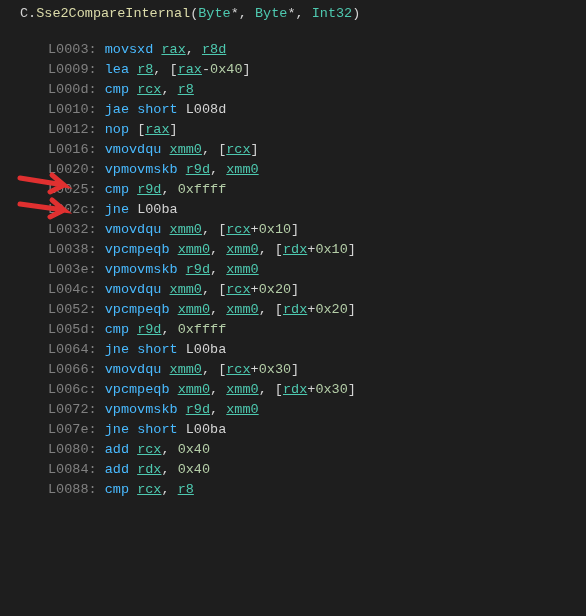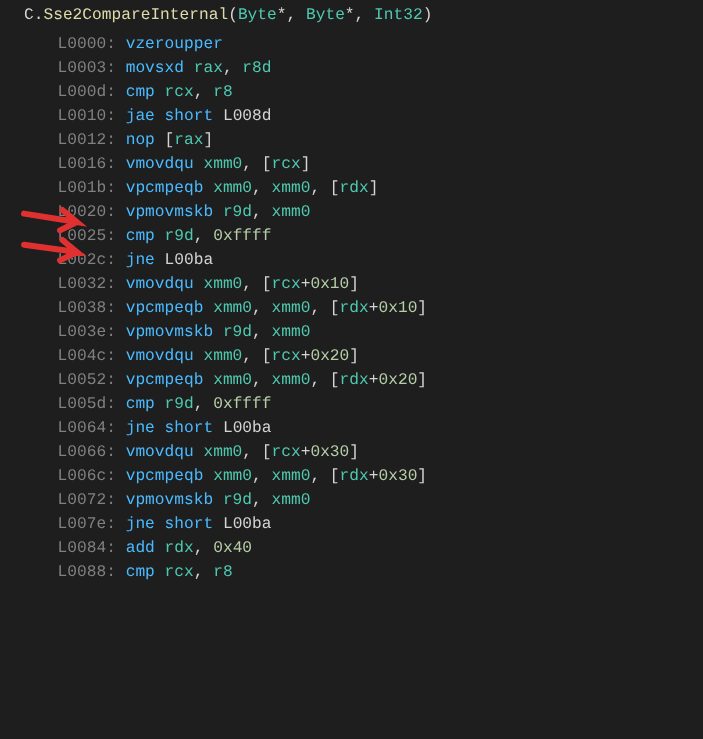--- a/index.html
+++ b/index.html
@@ -17,34 +17,35 @@
       overflow: hidden;
       position: relative;
     }
     .container {
       padding: 4px 0 4px 20px;
       line-height: 20px;
       position: relative;
     }
     .title-line {
       padding-left: 0;
-      margin-bottom: 4px;
+      margin-bottom: 16px;
     }
     .code-line {
       white-space: pre;
       padding-left: 28px;
     }
     .label {
       color: #808080;
     }
     .mnemonic {
       color: #49baff;
     }
     .register {
       color: #4ec9b0;
+      text-decoration: underline;
     }
     .number {
       color: #b5cea8;
     }
     .punct {
       color: #d4d4d4;
     }
     .type {
       color: #4ec9b0;
     }
@@ -58,41 +59,41 @@
     }
   </style>
 </head>
 <body>
 
 <div class="container">
   <div class="title-line">
     <span class="punct">C.</span><span class="methodname">Sse2CompareInternal</span><span class="punct">(</span><span class="type">Byte</span><span class="punct">*</span><span class="punct">, </span><span class="type">Byte</span><span class="punct">*</span><span class="punct">, </span><span class="type">Int32</span><span class="punct">)</span>
   </div>
   <div id="asm-lines">
-      <div class="code-line"><span class="label">L0000: </span><span class="mnemonic">vzeroupper</span></div>
       <div class="code-line"><span class="label">L0003: </span><span class="mnemonic">movsxd</span><span> </span><span class="register">rax</span><span class="punct">, </span><span class="register">r8d</span></div>
+      <div class="code-line"><span class="label">L0009: </span><span class="mnemonic">lea</span><span> </span><span class="register">r8</span><span class="punct">, [</span><span class="register">rax</span><span class="punct">-</span><span class="number">0x40</span><span class="punct">]</span></div>
       <div class="code-line"><span class="label">L000d: </span><span class="mnemonic">cmp</span><span> </span><span class="register">rcx</span><span class="punct">, </span><span class="register">r8</span></div>
       <div class="code-line"><span class="label">L0010: </span><span class="mnemonic">jae</span><span> </span><span class="mnemonic">short</span><span class="punct"> </span><span class="punct">L008d</span></div>
       <div class="code-line"><span class="label">L0012: </span><span class="mnemonic">nop</span><span> </span><span class="punct">[</span><span class="register">rax</span><span class="punct">]</span></div>
       <div class="code-line"><span class="label">L0016: </span><span class="mnemonic">vmovdqu</span><span> </span><span class="register">xmm0</span><span class="punct">, [</span><span class="register">rcx</span><span class="punct">]</span></div>
-      <div class="code-line"><span class="label">L001b: </span><span class="mnemonic">vpcmpeqb</span><span> </span><span class="register">xmm0</span><span class="punct">, </span><span class="register">xmm0</span><span class="punct">, [</span><span class="register">rdx</span><span class="punct">]</span></div>
       <div class="code-line"><span class="label">L0020: </span><span class="mnemonic">vpmovmskb</span><span> </span><span class="register">r9d</span><span class="punct">, </span><span class="register">xmm0</span></div>
       <div class="code-line"><span class="label">L0025: </span><span class="mnemonic">cmp</span><span> </span><span class="register">r9d</span><span class="punct">, </span><span class="number">0xffff</span></div>
       <div class="code-line"><span class="label">L002c: </span><span class="mnemonic">jne</span><span> </span><span class="punct">L00ba</span></div>
       <div class="code-line"><span class="label">L0032: </span><span class="mnemonic">vmovdqu</span><span> </span><span class="register">xmm0</span><span class="punct">, [</span><span class="register">rcx</span><span class="punct">+</span><span class="number">0x10</span><span class="punct">]</span></div>
       <div class="code-line"><span class="label">L0038: </span><span class="mnemonic">vpcmpeqb</span><span> </span><span class="register">xmm0</span><span class="punct">, </span><span class="register">xmm0</span><span class="punct">, [</span><span class="register">rdx</span><span class="punct">+</span><span class="number">0x10</span><span class="punct">]</span></div>
       <div class="code-line"><span class="label">L003e: </span><span class="mnemonic">vpmovmskb</span><span> </span><span class="register">r9d</span><span class="punct">, </span><span class="register">xmm0</span></div>
       <div class="code-line"><span class="label">L004c: </span><span class="mnemonic">vmovdqu</span><span> </span><span class="register">xmm0</span><span class="punct">, [</span><span class="register">rcx</span><span class="punct">+</span><span class="number">0x20</span><span class="punct">]</span></div>
       <div class="code-line"><span class="label">L0052: </span><span class="mnemonic">vpcmpeqb</span><span> </span><span class="register">xmm0</span><span class="punct">, </span><span class="register">xmm0</span><span class="punct">, [</span><span class="register">rdx</span><span class="punct">+</span><span class="number">0x20</span><span class="punct">]</span></div>
       <div class="code-line"><span class="label">L005d: </span><span class="mnemonic">cmp</span><span> </span><span class="register">r9d</span><span class="punct">, </span><span class="number">0xffff</span></div>
       <div class="code-line"><span class="label">L0064: </span><span class="mnemonic">jne</span><span> </span><span class="mnemonic">short</span><span class="punct"> </span><span class="punct">L00ba</span></div>
       <div class="code-line"><span class="label">L0066: </span><span class="mnemonic">vmovdqu</span><span> </span><span class="register">xmm0</span><span class="punct">, [</span><span class="register">rcx</span><span class="punct">+</span><span class="number">0x30</span><span class="punct">]</span></div>
       <div class="code-line"><span class="label">L006c: </span><span class="mnemonic">vpcmpeqb</span><span> </span><span class="register">xmm0</span><span class="punct">, </span><span class="register">xmm0</span><span class="punct">, [</span><span class="register">rdx</span><span class="punct">+</span><span class="number">0x30</span><span class="punct">]</span></div>
       <div class="code-line"><span class="label">L0072: </span><span class="mnemonic">vpmovmskb</span><span> </span><span class="register">r9d</span><span class="punct">, </span><span class="register">xmm0</span></div>
       <div class="code-line"><span class="label">L007e: </span><span class="mnemonic">jne</span><span> </span><span class="mnemonic">short</span><span class="punct"> </span><span class="punct">L00ba</span></div>
+      <div class="code-line"><span class="label">L0080: </span><span class="mnemonic">add</span><span> </span><span class="register">rcx</span><span class="punct">, </span><span class="number">0x40</span></div>
       <div class="code-line"><span class="label">L0084: </span><span class="mnemonic">add</span><span> </span><span class="register">rdx</span><span class="punct">, </span><span class="number">0x40</span></div>
       <div class="code-line"><span class="label">L0088: </span><span class="mnemonic">cmp</span><span> </span><span class="register">rcx</span><span class="punct">, </span><span class="register">r8</span></div>
     </div>
 </div>
 
 <svg class="annotation-arrows" width="100" height="80" style="left:12px; top:160px;">
   <path d="M 8 18 L 52 25 L 40 15 M 52 25 L 38 32" stroke="#e03030" stroke-width="5" fill="none" stroke-linecap="round"></path>
   <path d="M 8 44 L 52 50 L 40 40 M 52 50 L 38 57" stroke="#e03030" stroke-width="5" fill="none" stroke-linecap="round"></path>
 </svg>
 

